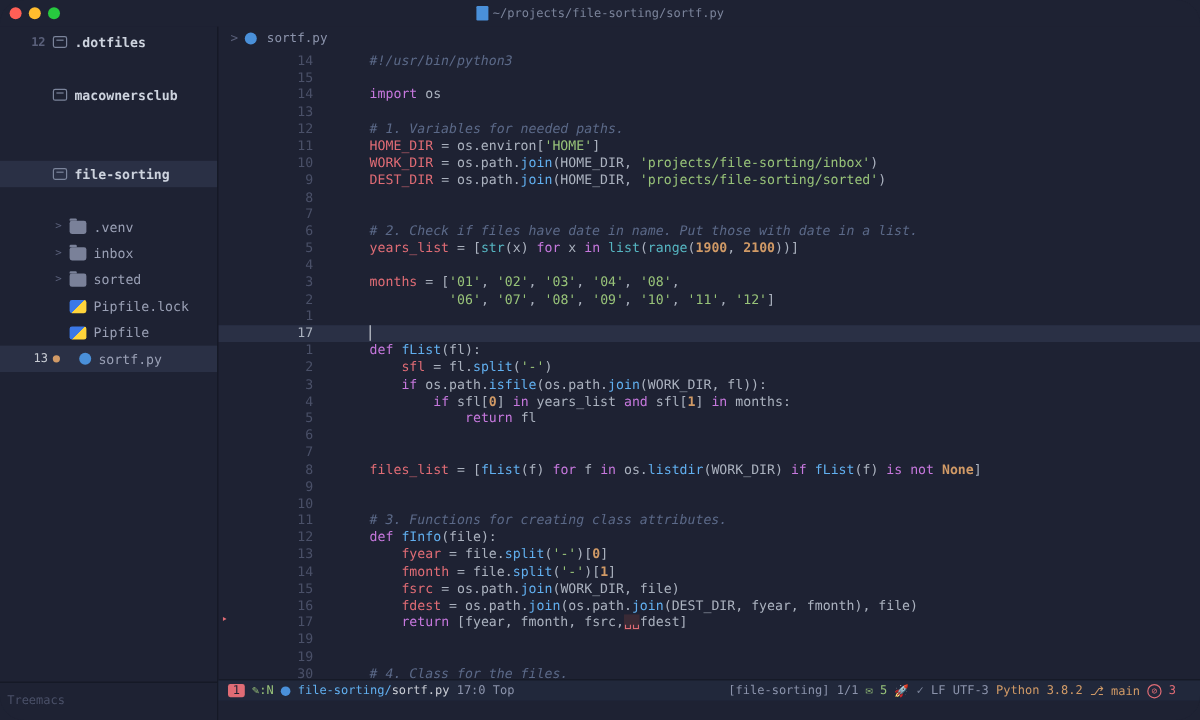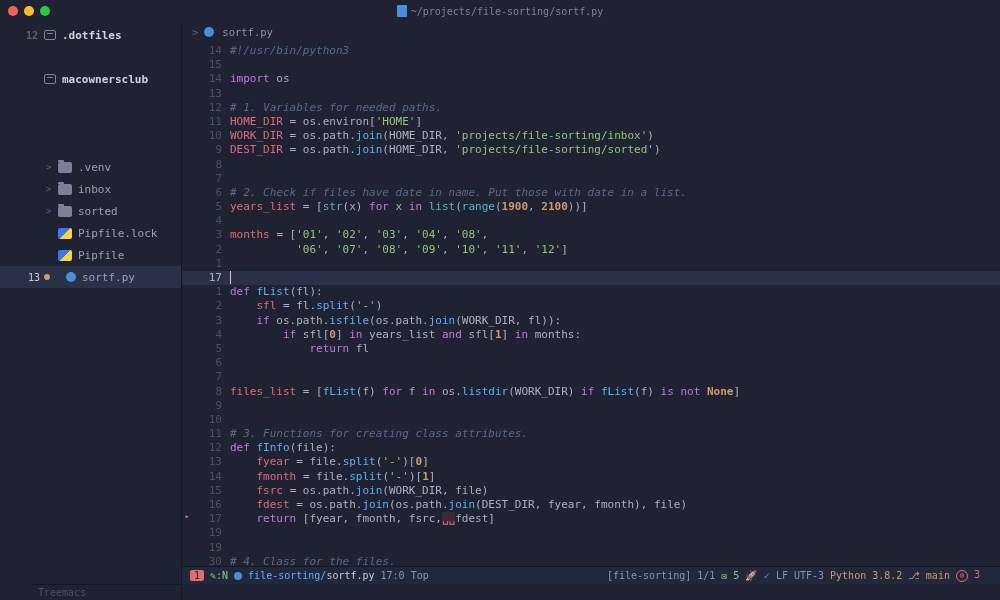--- a/index.html
+++ b/index.html
@@ -29,29 +29,29 @@
   .tree-row.child { padding-left: 22px; color:#9aa0b5;}
   .tree-row.child .chev { width:10px; color:#5a607a; margin-right:2px; font-size:9px;}
   .tree-row.child .ficon { width:14px; height:11px; margin-right:6px; display:inline-block; border-radius:2px;}
   .folder-ico { background:#7a8199; position:relative;}
   .folder-ico::before{content:"";position:absolute;left:0;top:-2px;width:6px;height:2px;background:#7a8199;border-radius:1px 1px 0 0;}
   .pip-ico { background: linear-gradient(135deg,#3b78e7 50%,#ffd43b 50%);}
   .py-ico { width:10px;height:10px;border-radius:50%; background:#4a90d9; margin-right:6px; display:inline-block;}
   .tree-row.active { background:#2a3045; }
   .tree-row.active .gut { color:#c8ccd4;}
   .mod-dot { width:6px;height:6px;border-radius:50%;background:#d19a66; margin-left:-2px; margin-right:4px;}
-  .sidebar-foot { height:16px; color:#4a5068; font-size:10px; padding-left:6px; border-top:1px solid #151823; display:flex; align-items:center;margin-left:32px;}
+  .sidebar-foot { height:32px; color:#4a5068; font-size:10px; padding-left:6px; border-top:1px solid #151823; display:flex; align-items:center;}
 
   
   .editor { flex: 1; display: flex; flex-direction: column; min-width:0; }
   .crumb { height: 20px; display:flex; align-items:center; padding-left:10px; font-size:10.5px; color:#8b93ab; gap:6px;}
   .crumb .py-ico{margin-right:2px;}
   .crumb .chv{color:#5a607a;}
   .code { flex:1; overflow:hidden; position:relative; padding-top:2px; }
-  .line { display:flex; min-height:14.2px; font-size:11px; white-space:pre; }
+  .line { display:flex; min-height:14.2px; font-size:11px; white-space:pre;gap:39px; }
   .ln { width:34px; text-align:right; color:#4a5068; padding-right:8px; flex-shrink:0; user-select:none;}
   .gm { width:14px; flex-shrink:0; text-align:center; font-size:9px; color:#4a5068;}
   .code-txt { flex:1; }
   .line.cur { background:#2a3045; }
   .line.cur .ln { color:#abb2bf; }
 
   
   .cmt { color:#5b6988; font-style:italic;}
   .kw  { color:#c678dd; }
   .str { color:#98c379; }
@@ -107,20 +107,25 @@
           <div class="tree-row proj">
             <span class="gut"></span>
             <span class="picon"></span>
             <span>macownersclub</span>
           </div>
           <div class="tree-row">
             <span class="gut"></span>
           </div>
           <div class="tree-row">
             <span class="gut"></span>
+          </div>
+          <div class="tree-row proj open">
+            <span class="gut"></span>
+            <span class="picon"></span>
+            <span>file-sorting</span>
           </div>
           <div class="tree-row">
             <span class="gut"></span>
           </div>
           <div class="tree-row child">
             <span class="gut"></span>
             <span class="chev">&gt;</span>
             <span class="ficon folder-ico"></span>
             <span>.venv</span>
           </div>

